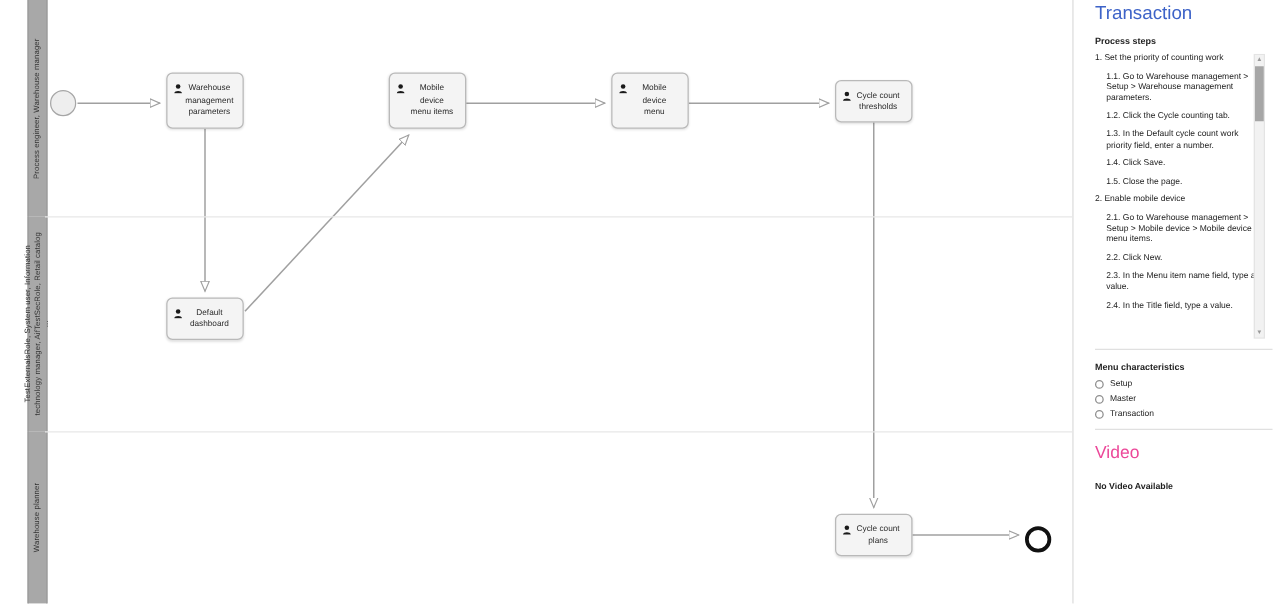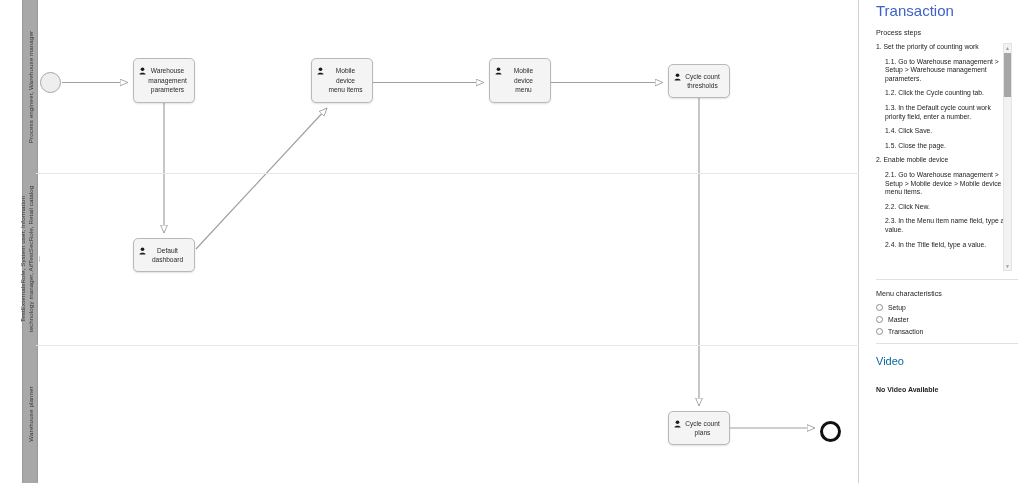--- a/index.html
+++ b/index.html
@@ -137,21 +137,21 @@
   }
   .pane-title {
     font-size: 15px;
     color: #3d63c8;
     font-weight: normal;
     margin: 2px 0 8px 0;
     line-height: 18px;
   }
   .section-head {
     font-size: 7.2px;
-    font-weight: normal;
+    font-weight: bold;
     color: #1f1f1f;
     margin: 0 0 6px 0;
   }
   #steps-scroll {
     position: relative;
     width: 142px;
     height: 228px;
     overflow: hidden;
     box-sizing: border-box;
   }
@@ -205,22 +205,22 @@
     background: #ffffff;
     box-sizing: border-box;
     margin-right: 5px;
     flex: 0 0 7px;
   }
   .radio-label {
     font-size: 6.8px;
     color: #222222;
   }
   .video-title {
-    font-size: 11px;
-    color: #0369a1;
+    font-size: 14px;
+    color: #ec4899;
     margin: 2px 0 17px 0;
     line-height: 16px;
   }
   .no-video {
     font-size: 7px;
     font-weight: bold;
     color: #1f1f1f;
   }
 </style>
 </head>

